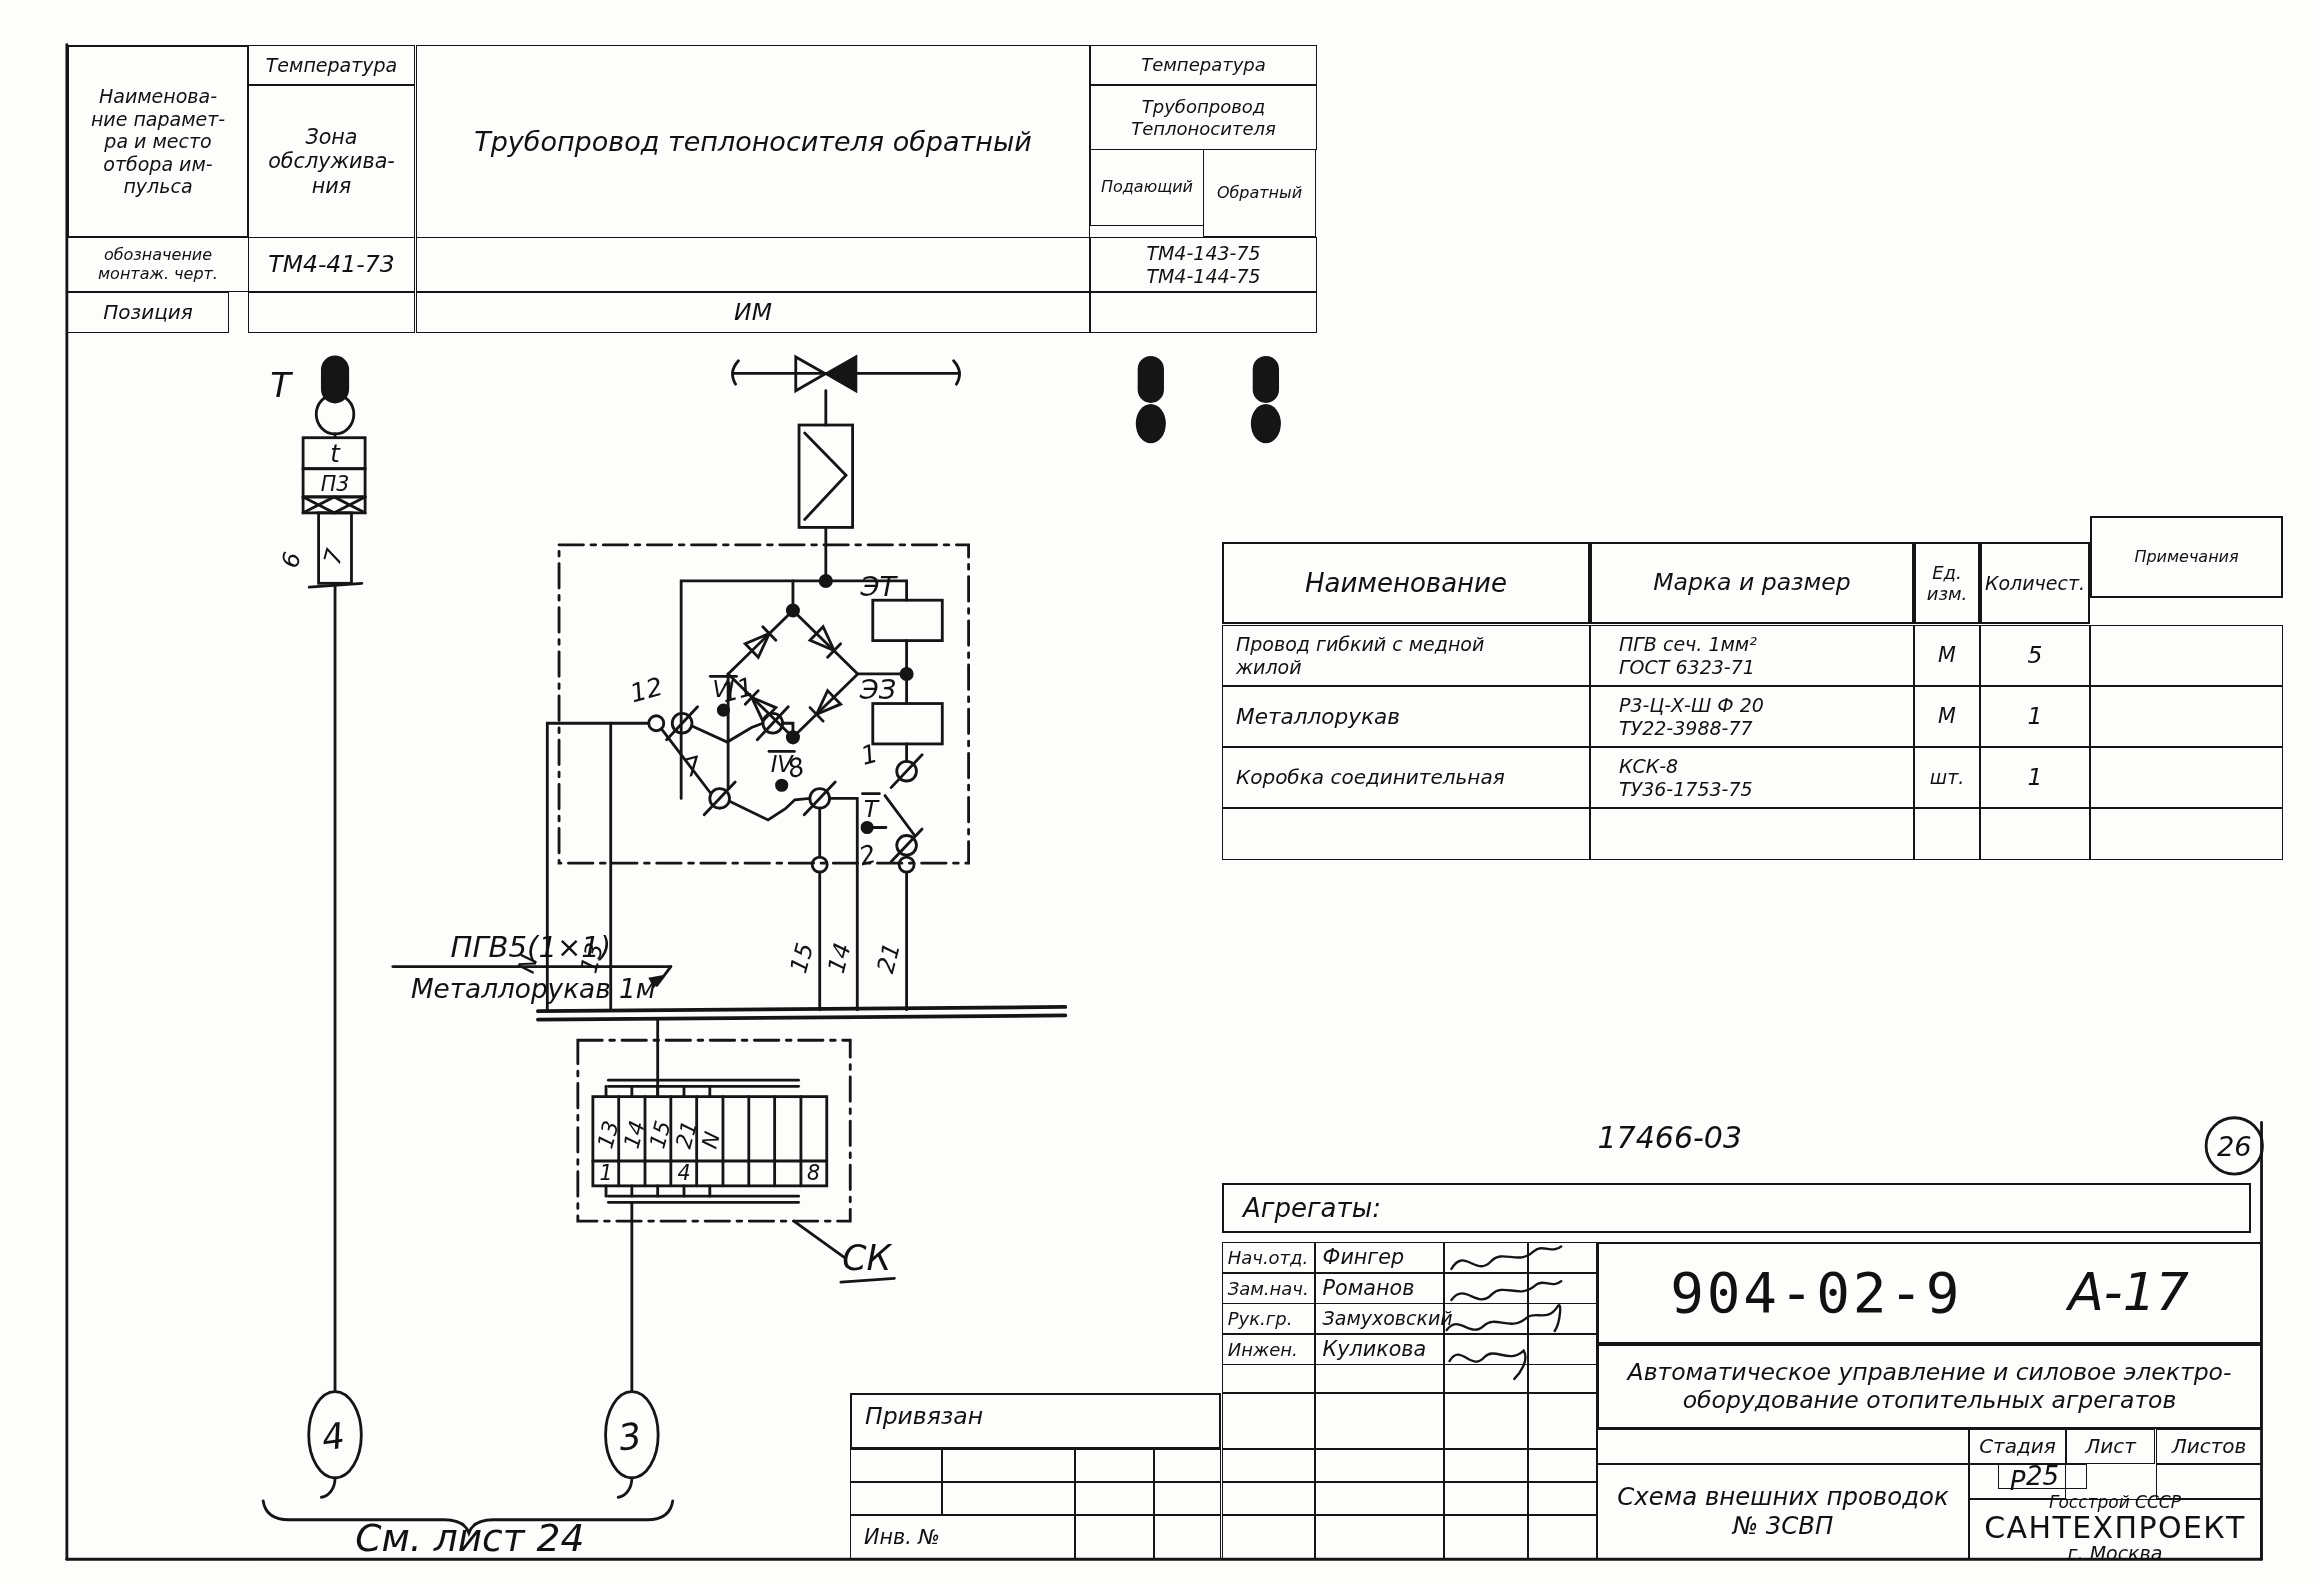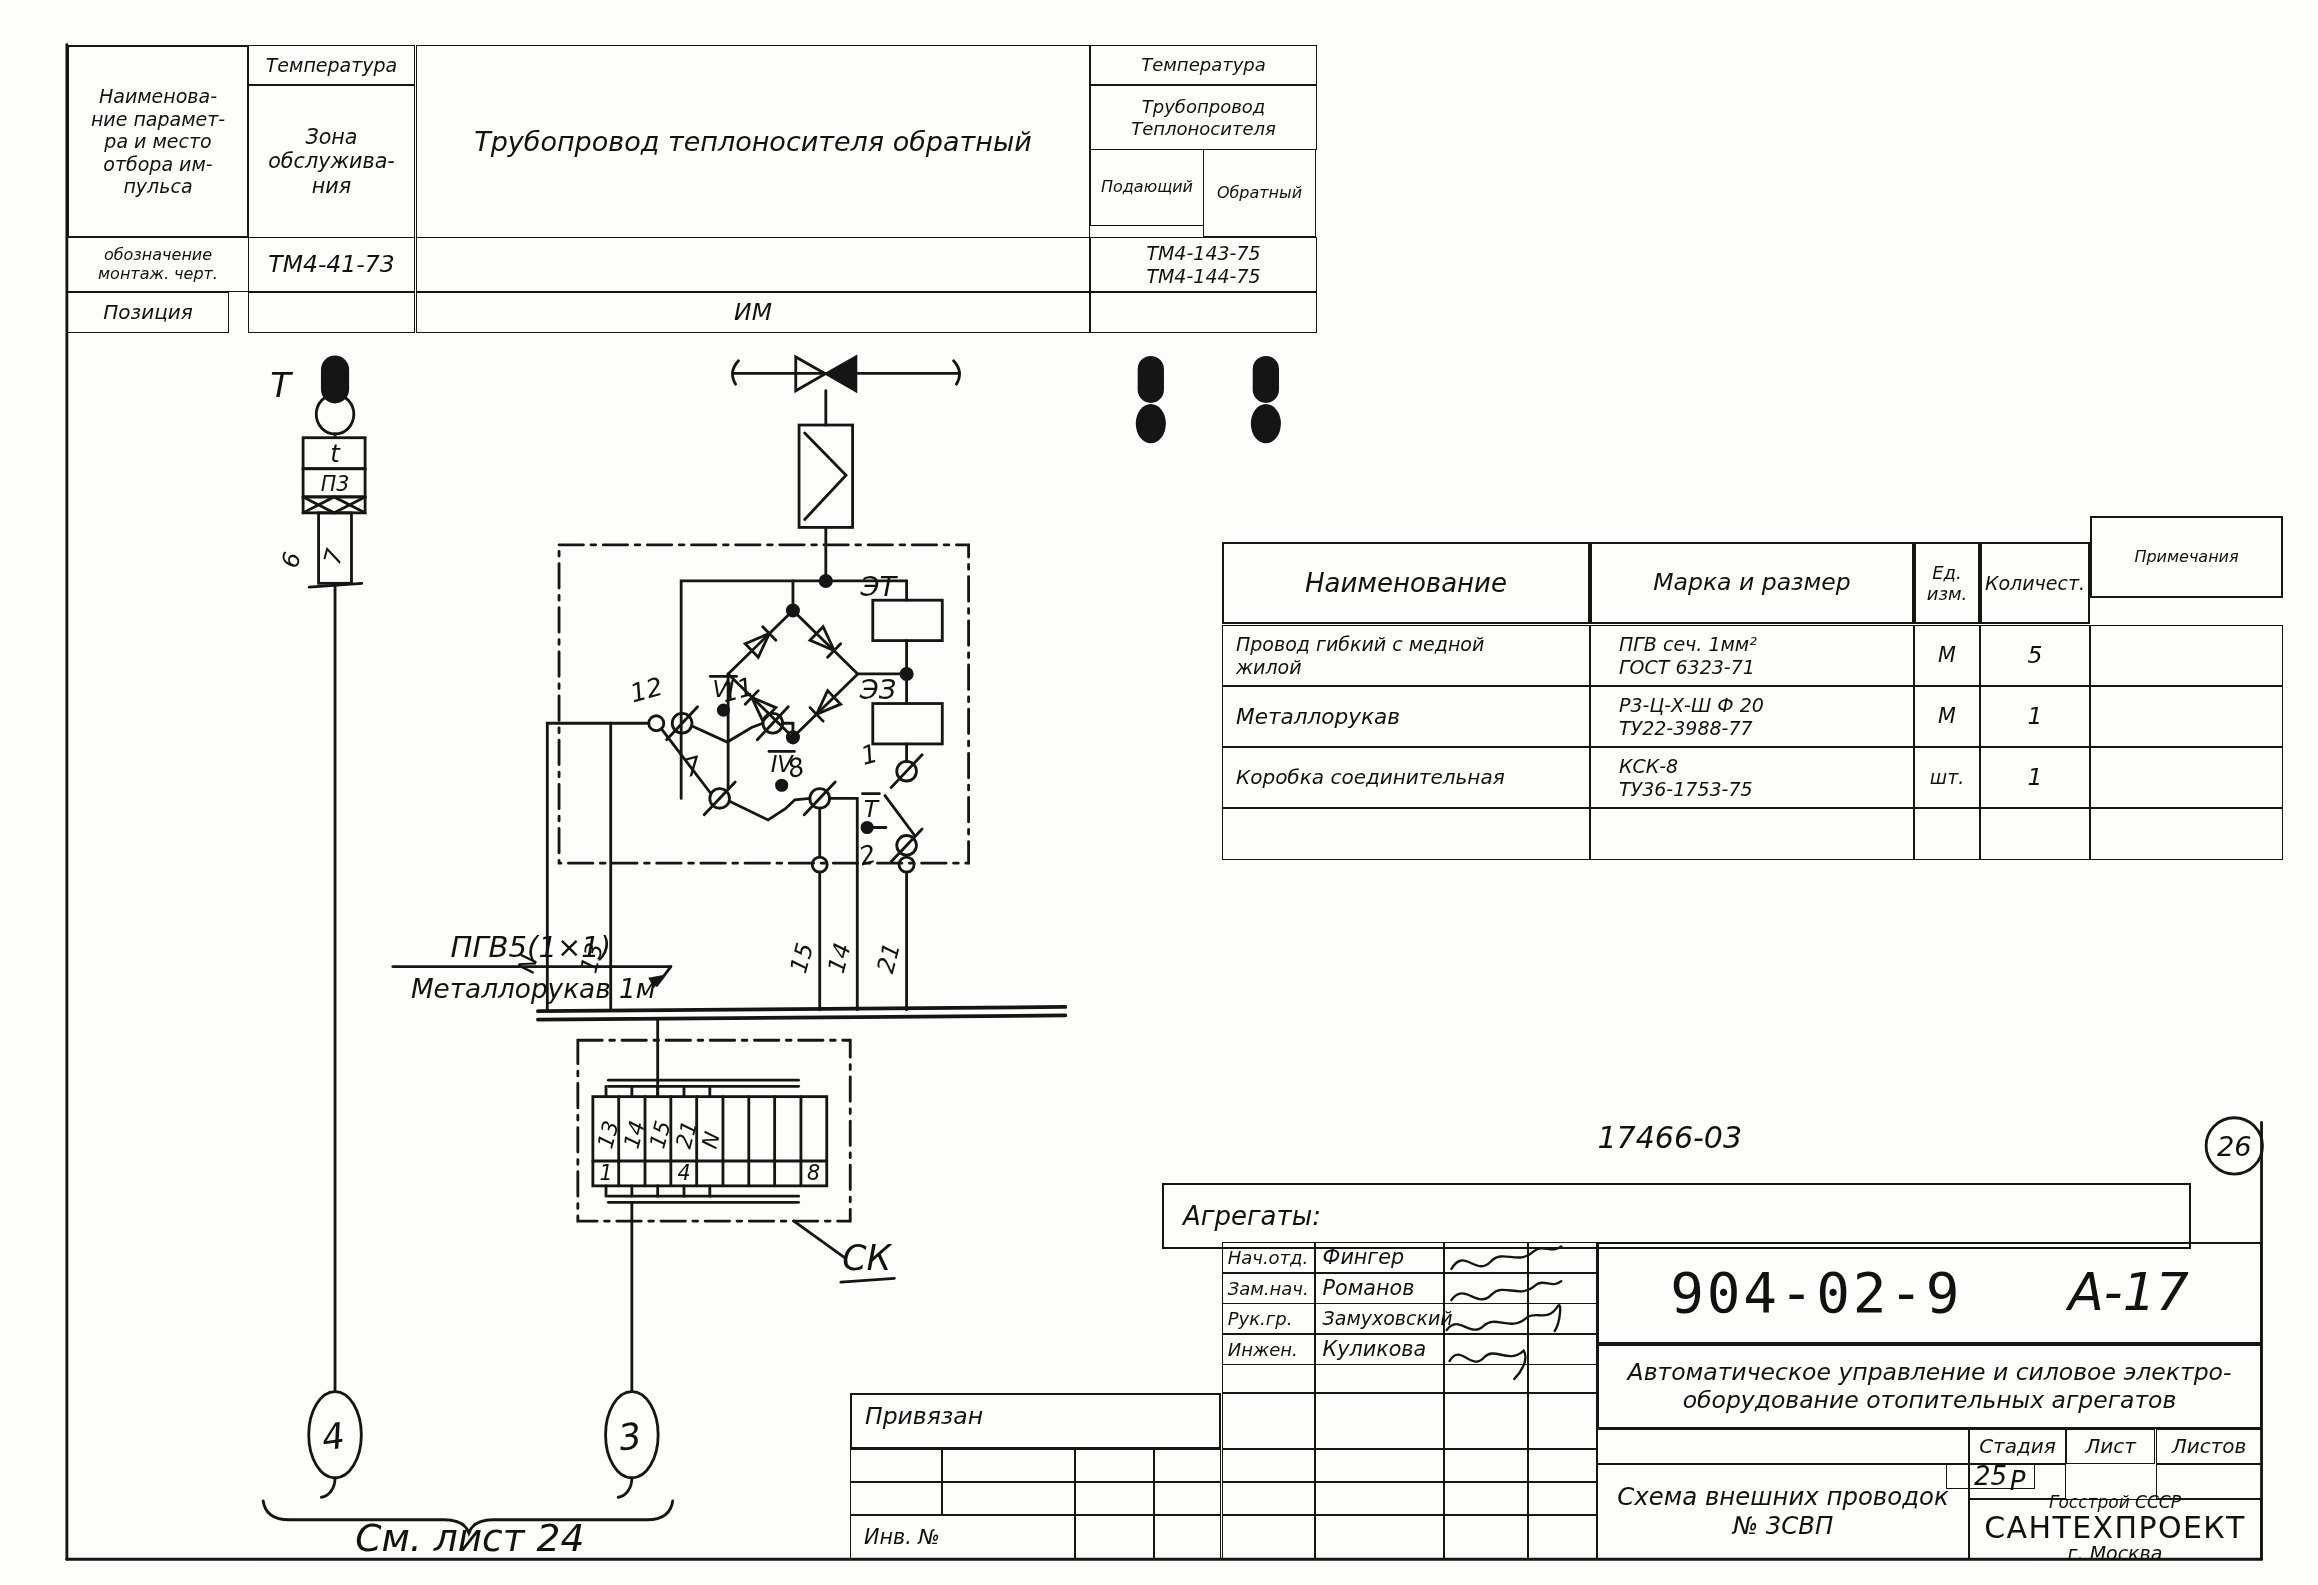--- a/index.html
+++ b/index.html
@@ -312,21 +312,21 @@
     <div class="cell" style="left:1980px;top:747px;width:110px;height:61px;font-size:23.5px">1</div>
     <div class="cell" style="left:2090px;top:747px;width:193px;height:61px"></div>
 
     <div class="cell" style="left:1222px;top:808px;width:368px;height:52px"></div>
     <div class="cell" style="left:1590px;top:808px;width:324px;height:52px"></div>
     <div class="cell" style="left:1914px;top:808px;width:66px;height:52px"></div>
     <div class="cell" style="left:1980px;top:808px;width:110px;height:52px"></div>
     <div class="cell" style="left:2090px;top:808px;width:193px;height:52px"></div>
   </div>
 
-  <div class="cell thick left" style="left:1162px;top:1183px;width:1029px;height:66px;font-size:26px;padding-left:19px">Агрегаты:</div>
+  <div class="cell thick left" style="left:1222px;top:1183px;width:1029px;height:50px;font-size:26px;padding-left:19px">Агрегаты:</div>
 
   <div>
     <div class="cell left" style="left:1222px;top:1242px;width:93px;height:30.5px;font-size:18px;padding-left:4.7px">Нач.отд.</div>
     <div class="cell left" style="left:1315px;top:1242px;width:129px;height:30.5px;font-size:20.7px;padding-left:6.6px">Фингер</div>
     <div class="cell" style="left:1444px;top:1242px;width:84px;height:30.5px"></div>
     <div class="cell" style="left:1528px;top:1242px;width:69px;height:30.5px"></div>
 
     <div class="cell left" style="left:1222px;top:1273px;width:93px;height:30.5px;font-size:18px;padding-left:4.7px">Зам.нач.</div>
     <div class="cell left" style="left:1315px;top:1273px;width:129px;height:30.5px;font-size:20.7px;padding-left:6.6px">Романов</div>
     <div class="cell" style="left:1444px;top:1273px;width:84px;height:30.5px"></div>
@@ -393,21 +393,21 @@
 
     <div class="cell" style="left:1597px;top:1429px;width:372px;height:35px"></div>
     <div class="cell" style="left:1597px;top:1464px;width:372px;height:95px;font-size:24.4px">Схема внешних проводок
 № 3СВП</div>
 
     <div class="cell" style="left:1969px;top:1429px;width:97px;height:35px;font-size:20px">Стадия</div>
     <div class="cell" style="left:2066px;top:1429px;width:89px;height:35px;font-size:20px">Лист</div>
     <div class="cell" style="left:2156px;top:1429px;width:106px;height:35px;font-size:20px">Листов</div>
 
     <div class="cell" style="left:1969px;top:1464px;width:97px;height:35px;font-size:26px">Р</div>
-    <div class="cell" style="left:1946px;top:1464px;width:89px;height:25px;font-size:26px">25</div>
+    <div class="cell" style="left:1998px;top:1464px;width:89px;height:25px;font-size:26px">25</div>
     <div class="cell" style="left:2156px;top:1464px;width:106px;height:35px;font-size:26px"></div>
 
     <div class="cell" style="left:1969px;top:1499px;width:292px;height:60px;flex-direction:column;line-height:1.05">
       <span style="font-size:17px">Госстрой СССР</span>
       <span style="font-size:30px;font-style:normal;letter-spacing:1.4px">САНТЕХПРОЕКТ</span>
       <span style="font-size:19px">г. Москва</span>
     </div>
   </div>
 
 </div>

